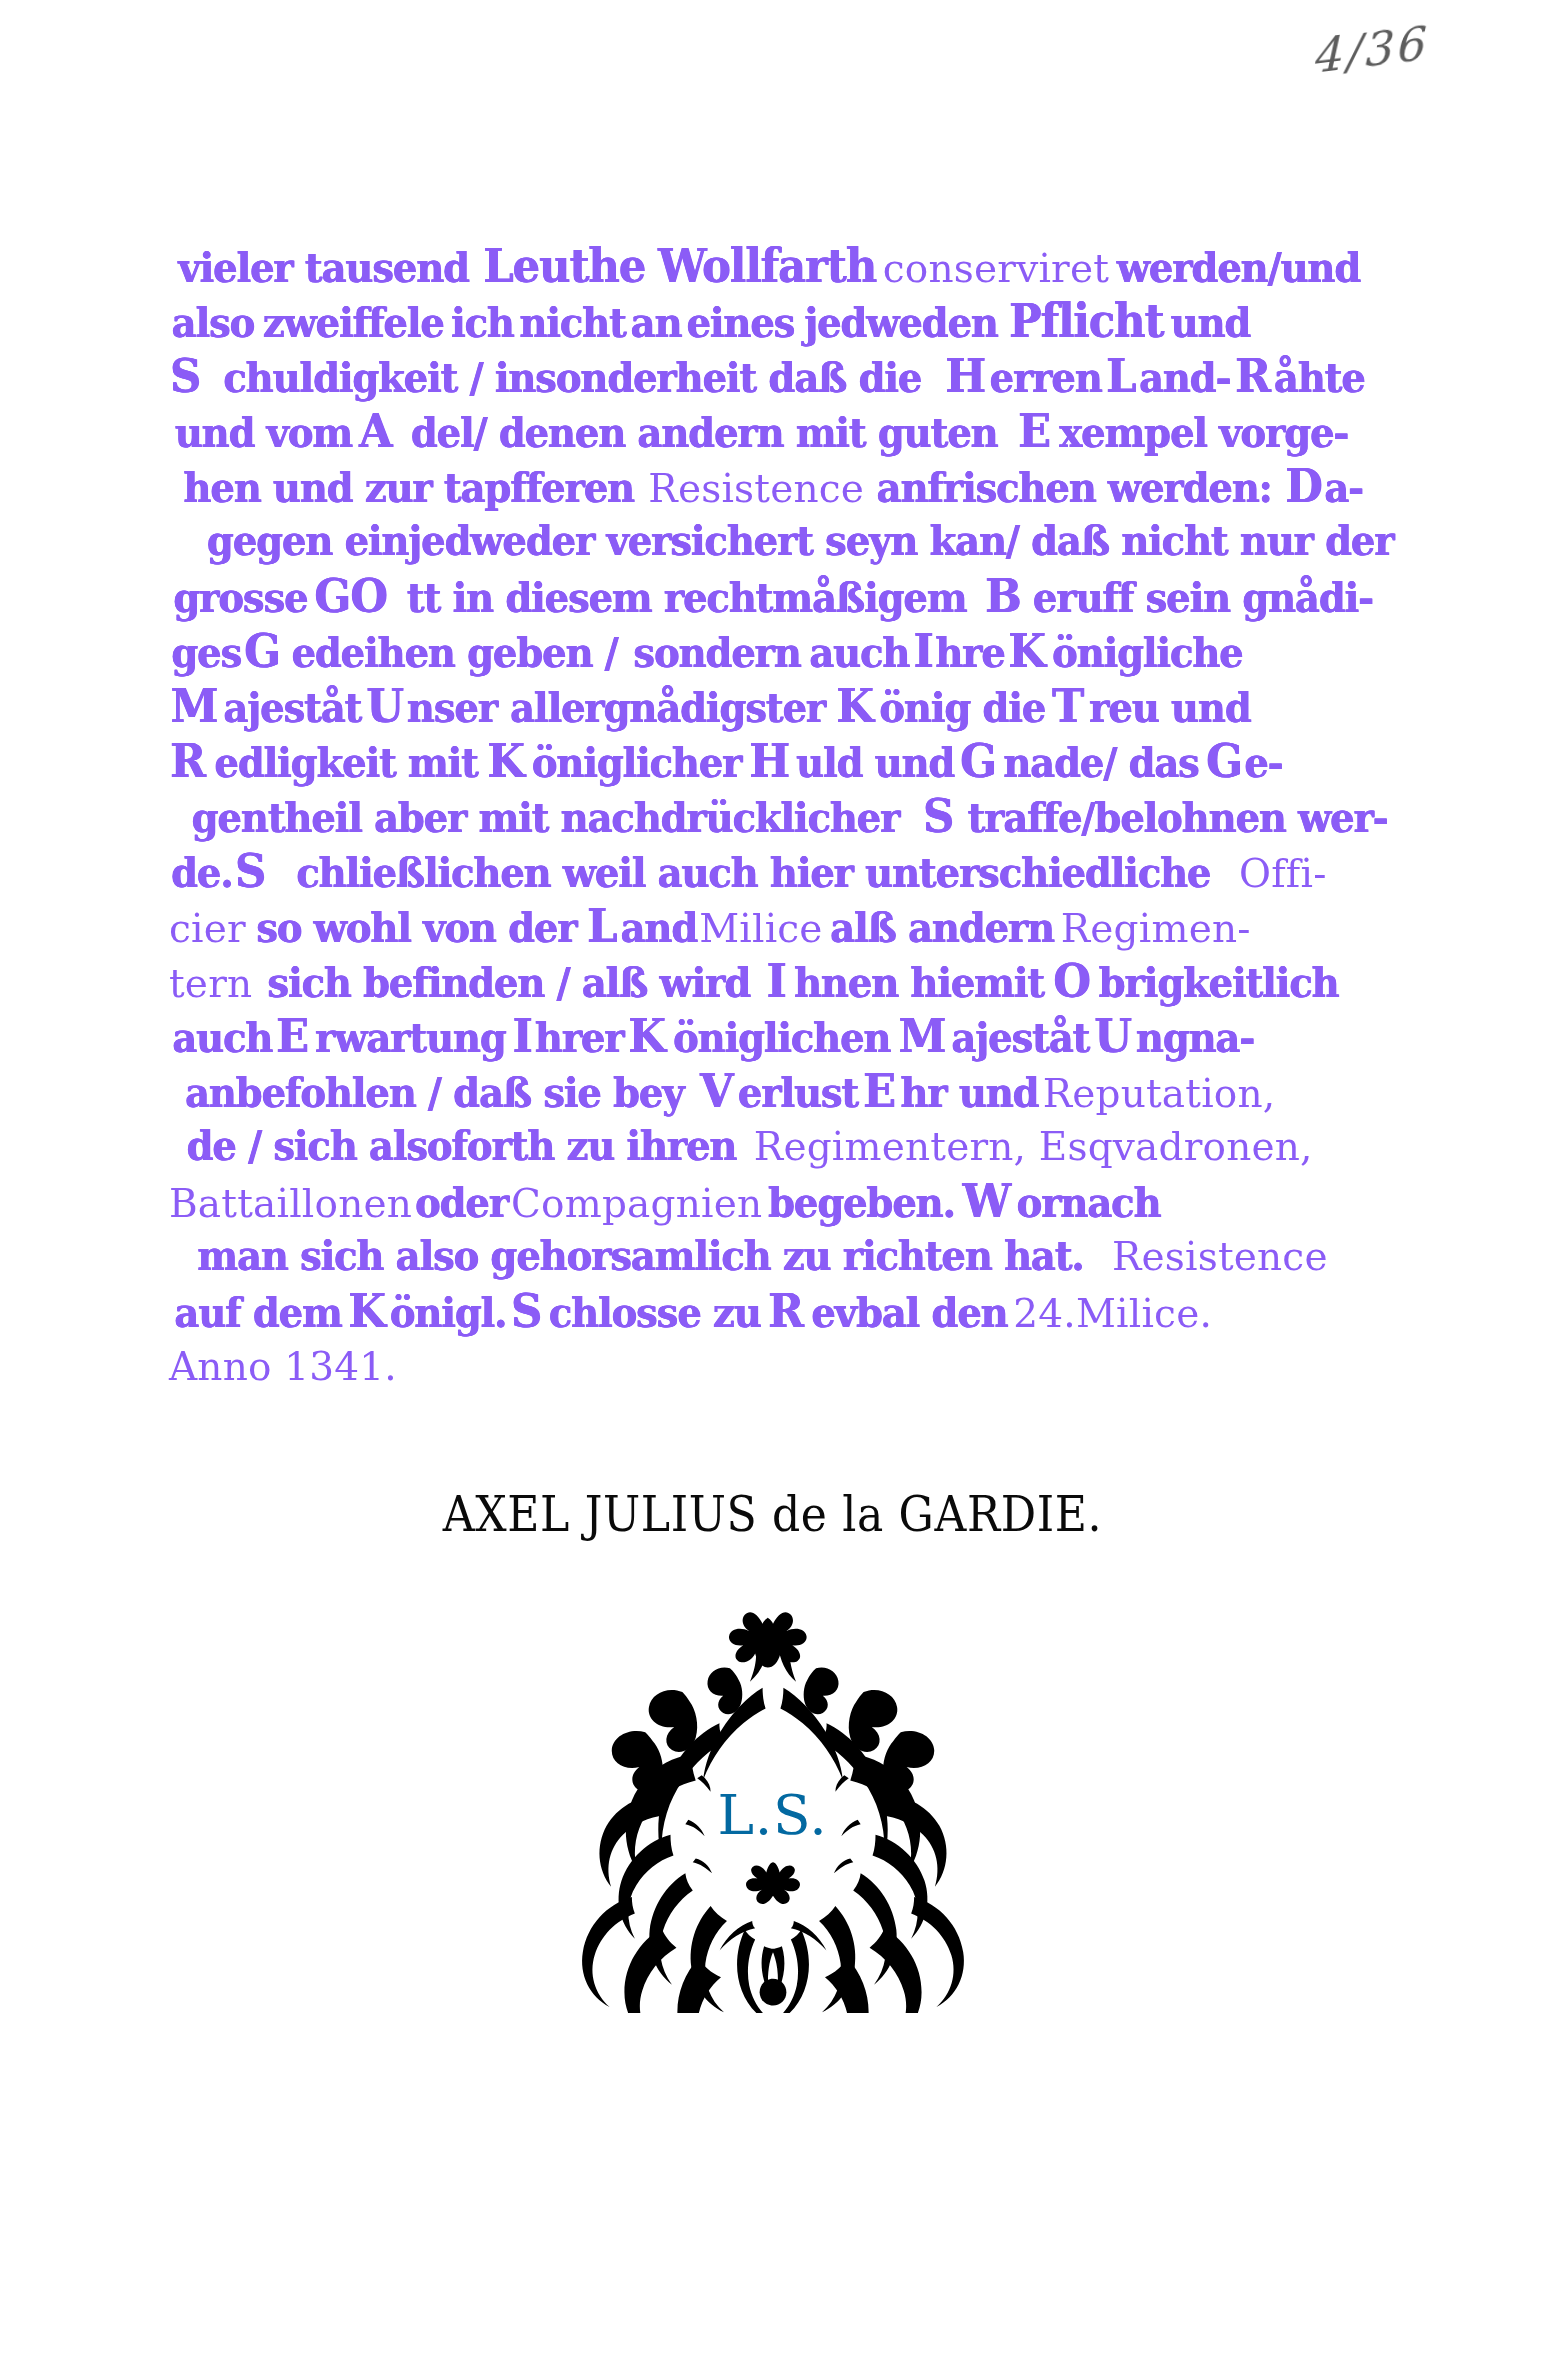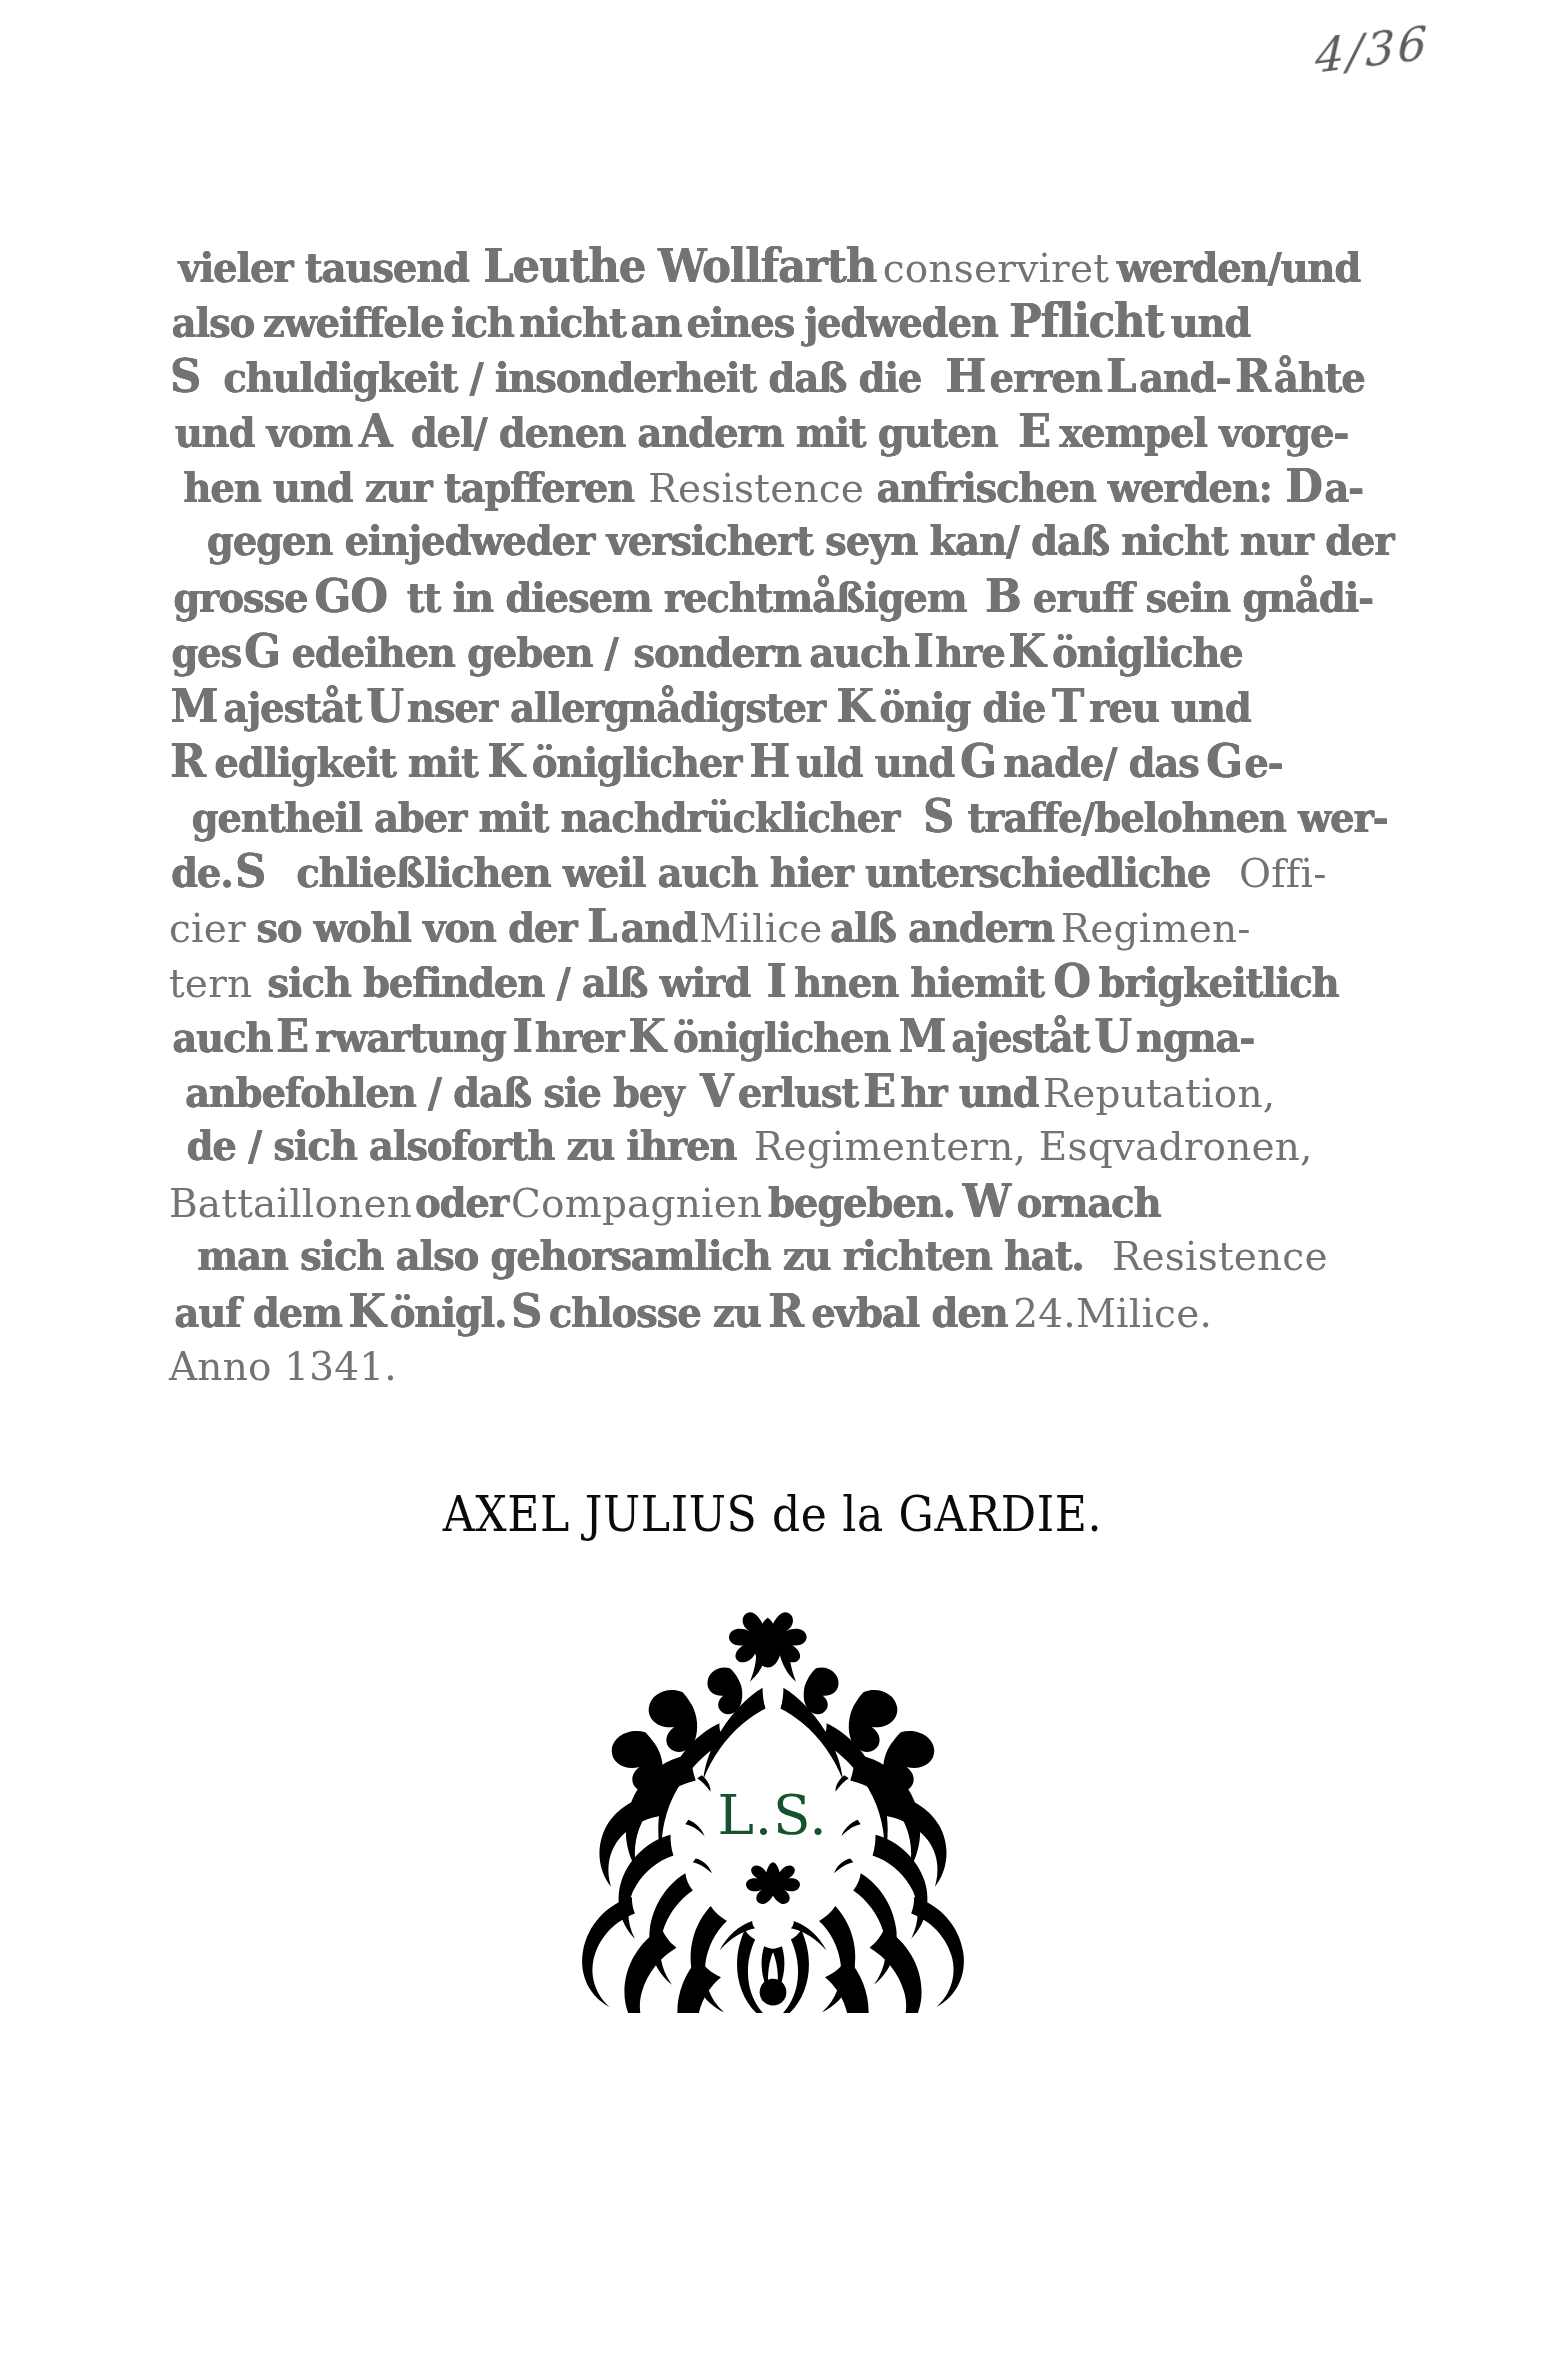--- a/index.html
+++ b/index.html
@@ -40,21 +40,21 @@
   
   .text-block {
     position: absolute;
     left: 169px;
     top: 239px;
     width: 1198px;
   }
 
   .line {
     font-family: "DejaVu Serif", serif;
-    color: #737373;
+    color: #8b5cf6;
     font-size: 40px;
     line-height: 55px;
     height: 55px;
     white-space: nowrap;
     letter-spacing: -0.1px;
   }
 
   
   .fr {
     font-family: "DejaVu Serif", serif;
@@ -106,21 +106,21 @@
   }
   .seal-wrap svg { display: block; width: 100%; height: 100%; }
   .seal-label {
     position: absolute;
     left: 0; right: 0;
     top: 186px;
     text-align: center;
     font-family: "DejaVu Serif", serif;
     font-size: 55px;
     font-weight: 400;
-    color: #14532d;
+    color: #0369a1;
     letter-spacing: 0.7px;
   }
 </style>
 </head>
 <body>
 
 <div class="page">
 
   <div class="corner-annotation">4/36</div>
 

